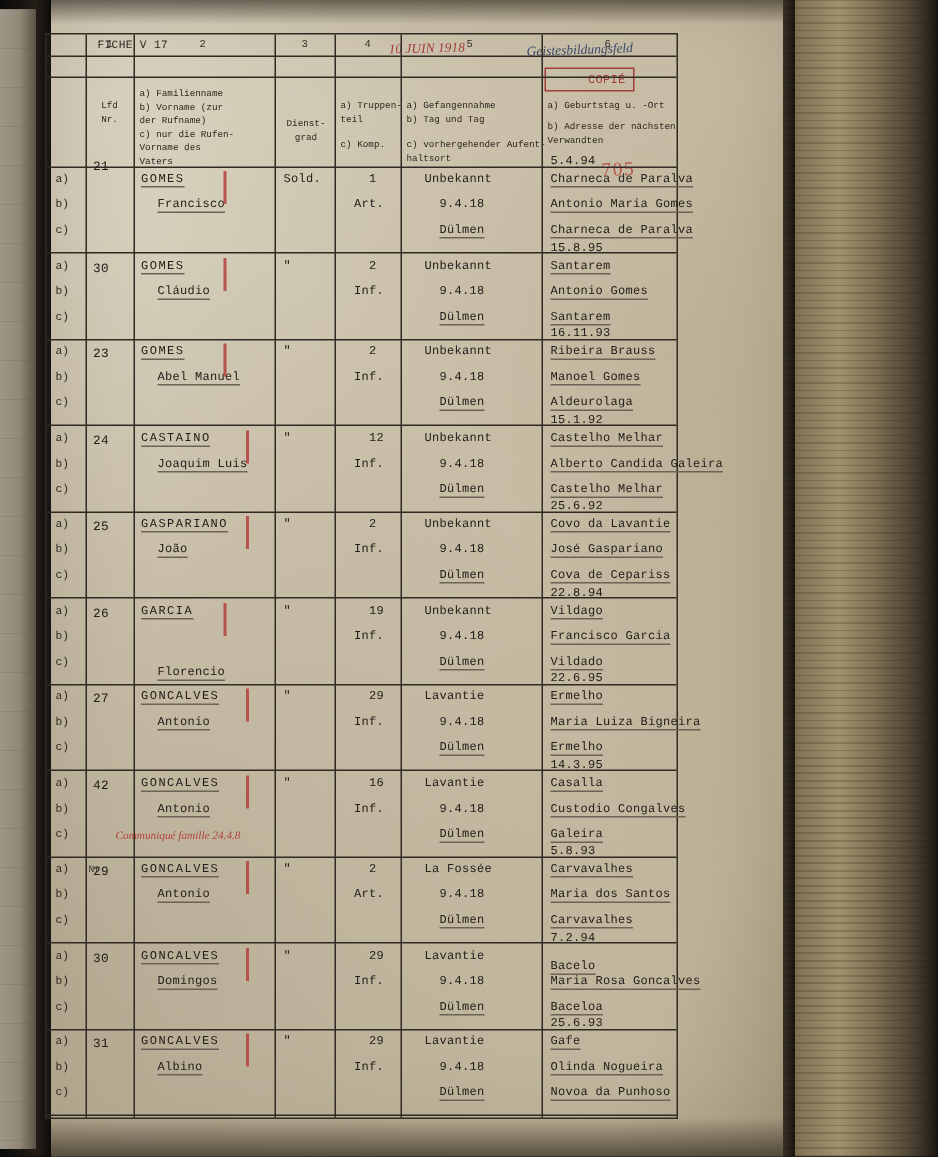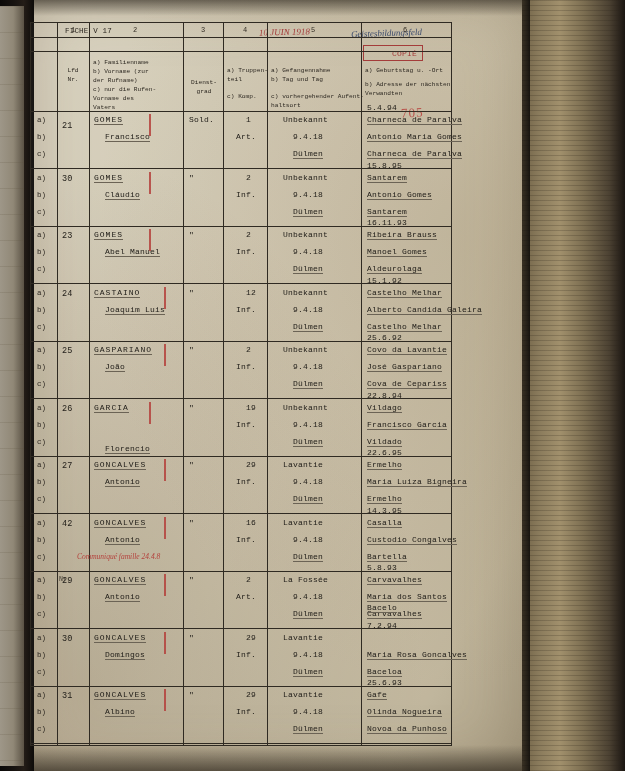--- a/index.html
+++ b/index.html
@@ -130,21 +130,21 @@
 
     <div class="hdr" style="left:334px;top:44px;">a) Geburtstag u. -Ort</div>
     <div class="hdr" style="left:334px;top:58px;">b) Adresse der nächsten</div>
     <div class="hdr" style="left:334px;top:67px;">    Verwandten</div>
 
     <div id="rows">
         <div class="h" style="top:145px;"></div>
         <div class="rowlbl" style="top:93px;">a)</div>
         <div class="rowlbl" style="top:110px;">b)</div>
         <div class="rowlbl" style="top:127px;">c)</div>
-        <div class="cell typed" style="left:31px;top:98px;font-size:8.5px;">21</div>
+        <div class="cell typed" style="left:31px;top:83px;font-size:8.5px;">21</div>
         <div class="cell typed ul" style="left:63px;top:92px;letter-spacing:1px;">GOMES</div>
         <div class="cell typed ul" style="left:74px;top:109px;">Francisco</div>
         <div class="redmark" style="left:118px;top:91px;height:22px;"></div>
         <div class="cell typed" style="left:158px;top:92px;text-align:center;">Sold.</div>
         <div class="cell typed" style="left:215px;top:92px;">1</div>
         <div class="cell typed" style="left:205px;top:109px;">Art.</div>
         <div class="cell typed" style="left:252px;top:92px;">Unbekannt</div>
         <div class="cell typed" style="left:262px;top:109px;">9.4.18</div>
         <div class="cell typed ul" style="left:262px;top:126px;">Dülmen</div>
         <div class="cell typed" style="left:336px;top:80px;">5.4.94</div>
@@ -269,21 +269,21 @@
         <div class="redmark" style="left:133px;top:493.5px;height:22px;"></div>
         <div class="cell typed" style="left:158px;top:494.5px;">"</div>
         <div class="cell typed" style="left:215px;top:494.5px;">16</div>
         <div class="cell typed" style="left:205px;top:511.5px;">Inf.</div>
         <div class="cell typed" style="left:252px;top:494.5px;">Lavantie</div>
         <div class="cell typed" style="left:262px;top:511.5px;">9.4.18</div>
         <div class="cell typed ul" style="left:262px;top:528.5px;">Dülmen</div>
         <div class="cell typed" style="left:336px;top:482.5px;">14.3.95</div>
         <div class="cell typed ul" style="left:336px;top:494.5px;">Casalla</div>
         <div class="cell typed ul" style="left:336px;top:511.5px;">Custodio Congalves</div>
-        <div class="cell typed ul" style="left:336px;top:528.5px;">Bartella</div>
+        <div class="cell typed ul" style="left:336px;top:528.5px;">Galeira</div>
         <div class="redtext" style="left:46px;top:528.5px;">Communiqué famille 24.4.8</div>
         <div class="h" style="top:605px;"></div>
         <div class="rowlbl" style="top:553px;">a)</div>
         <div class="rowlbl" style="top:570px;">b)</div>
         <div class="rowlbl" style="top:587px;">c)</div>
         <div class="cell typed" style="left:31px;top:553px;font-size:8.5px;">29</div>
         <div class="cell typed" style="left:28px;top:553px;font-size:6.5px;color:#3a352c;">Nr.</div>
         <div class="cell typed ul" style="left:63px;top:552px;letter-spacing:1px;">GONCALVES</div>
         <div class="cell typed ul" style="left:74px;top:569px;">Antonio</div>
         <div class="redmark" style="left:133px;top:551px;height:22px;"></div>
@@ -305,21 +305,21 @@
         <div class="cell typed ul" style="left:63px;top:609.5px;letter-spacing:1px;">GONCALVES</div>
         <div class="cell typed ul" style="left:74px;top:626.5px;">Domingos</div>
         <div class="redmark" style="left:133px;top:608.5px;height:22px;"></div>
         <div class="cell typed" style="left:158px;top:609.5px;">"</div>
         <div class="cell typed" style="left:215px;top:609.5px;">29</div>
         <div class="cell typed" style="left:205px;top:626.5px;">Inf.</div>
         <div class="cell typed" style="left:252px;top:609.5px;">Lavantie</div>
         <div class="cell typed" style="left:262px;top:626.5px;">9.4.18</div>
         <div class="cell typed ul" style="left:262px;top:643.5px;">Dülmen</div>
         <div class="cell typed" style="left:336px;top:597.5px;">7.2.94</div>
-        <div class="cell typed ul" style="left:336px;top:580px;">Bacelo</div>
+        <div class="cell typed ul" style="left:336px;top:617px;">Bacelo</div>
         <div class="cell typed ul" style="left:336px;top:626.5px;">Maria Rosa Goncalves</div>
         <div class="cell typed ul" style="left:336px;top:643.5px;">Baceloa</div>
         <div class="h" style="top:720px;"></div>
         <div class="rowlbl" style="top:668px;">a)</div>
         <div class="rowlbl" style="top:685px;">b)</div>
         <div class="rowlbl" style="top:702px;">c)</div>
         <div class="cell typed" style="left:31px;top:668px;font-size:8.5px;">31</div>
         <div class="cell typed ul" style="left:63px;top:667px;letter-spacing:1px;">GONCALVES</div>
         <div class="cell typed ul" style="left:74px;top:684px;">Albino</div>
         <div class="redmark" style="left:133px;top:666px;height:22px;"></div>

